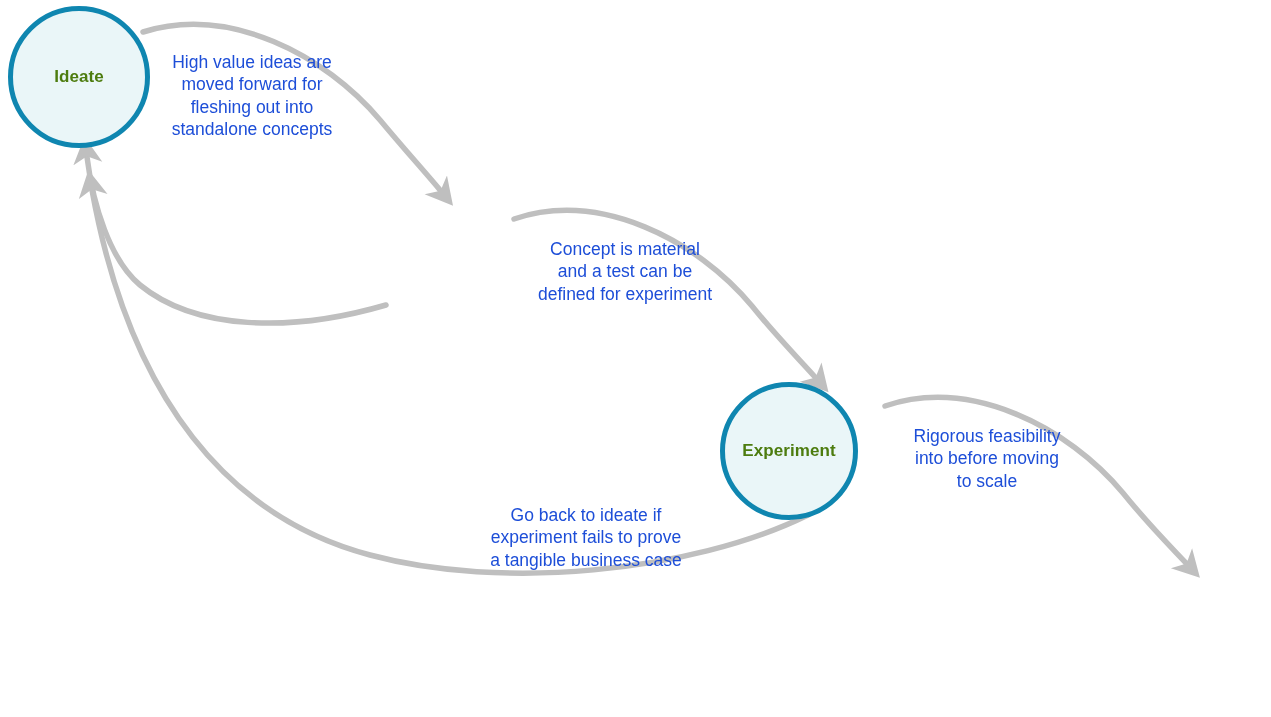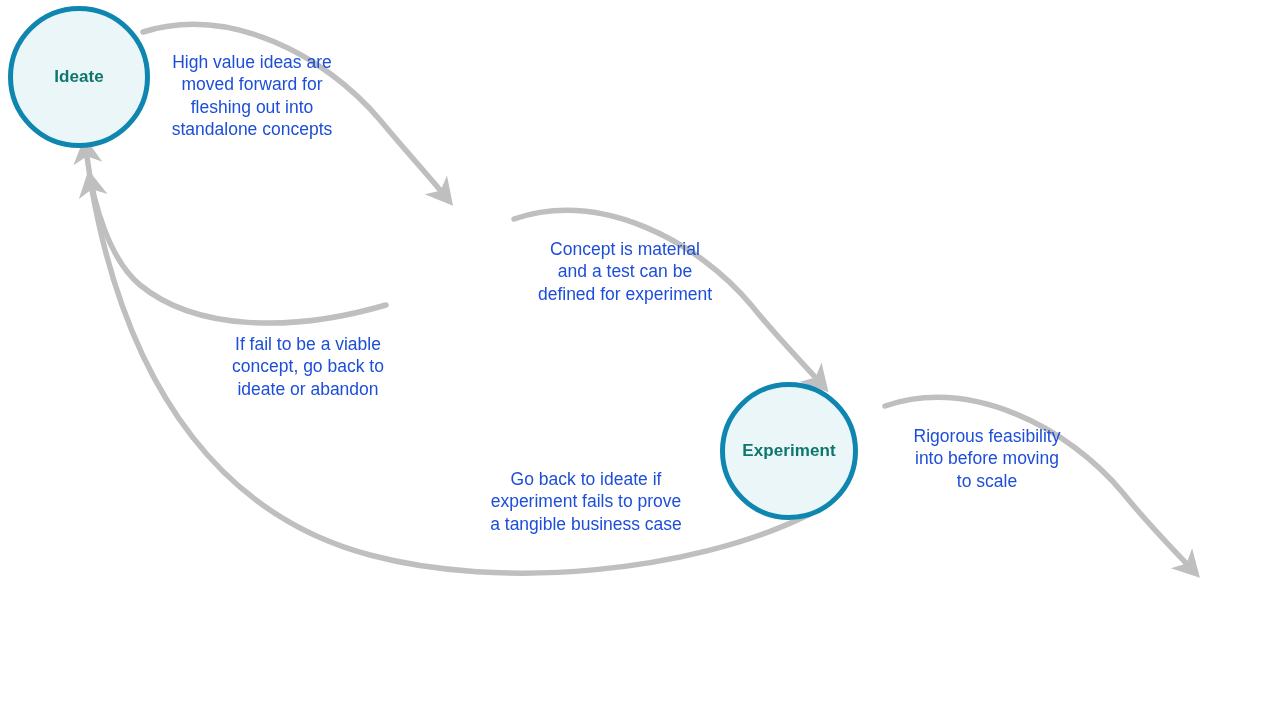--- a/index.html
+++ b/index.html
@@ -32,21 +32,21 @@
     border: 5px solid #0f86b0;
     display: flex;
     align-items: center;
     justify-content: center;
     text-align: center;
     z-index: 3;
   }
   .node-label {
     font-size: 17px;
     font-weight: bold;
-    color: #0f766e;
+    color: #4d7c0f;
     line-height: 1.3;
     letter-spacing: 0.1px;
     white-space: pre-line;
   }
   .edge-label {
     position: absolute;
     text-align: center;
     font-size: 17.5px;
     line-height: 1.28;
     color: #1d4ed8;
@@ -93,22 +93,19 @@
 standalone concepts</div>
 
   <div class="edge-label" style="left:524px; top:238px; width:202px;">Concept is material
 and a test can be
 defined for experiment</div>
 
   <div class="edge-label" style="left:902px; top:425px; width:170px;">Rigorous feasibility
 into before moving
 to scale</div>
 
-  <div class="edge-label" style="left:217px; top:333px; width:182px;">If fail to be a viable
-concept, go back to
-ideate or abandon</div>
 
-  <div class="edge-label" style="left:470px; top:468px; width:232px;">Go back to ideate if
+  <div class="edge-label" style="left:470px; top:504px; width:232px;">Go back to ideate if
 experiment fails to prove
 a tangible business case</div>
 
 
 </div>
 
 </body></html>

